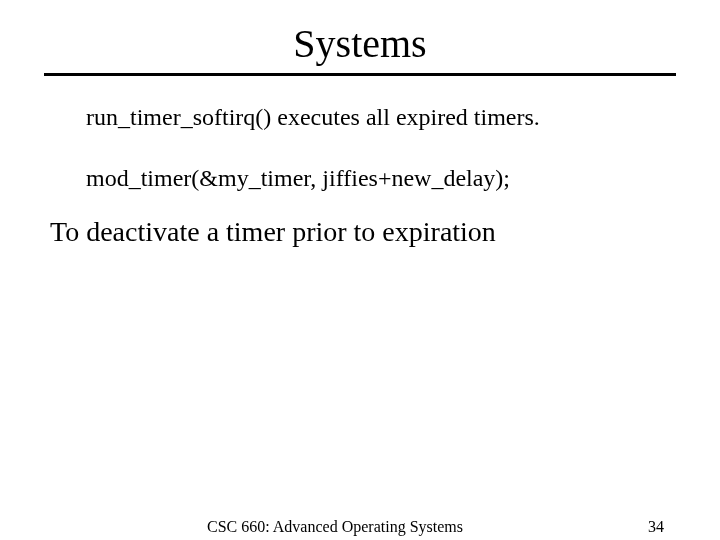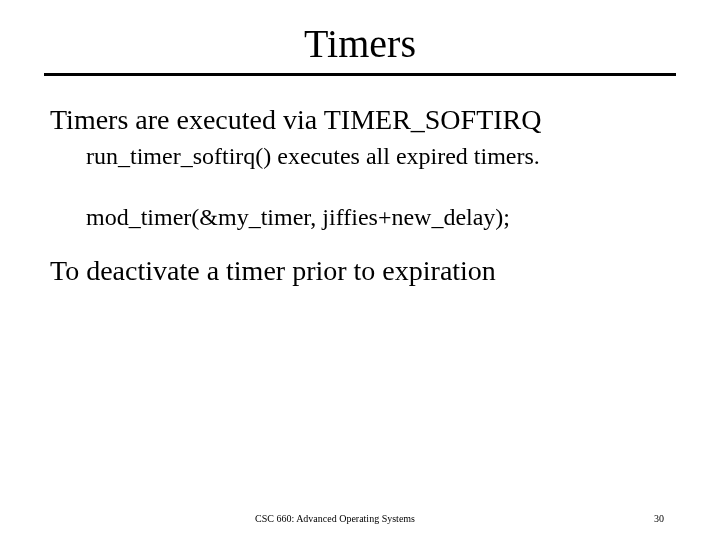--- a/index.html
+++ b/index.html
@@ -40,56 +40,55 @@
   .code {
     font-size: 24px;
     margin: 0 0 30px 36px;
     line-height: 1.3;
   }
   .code.tight {
     margin-bottom: 20px;
   }
   .footer {
     position: absolute;
-    bottom: 36px;
+    bottom: 24px;
     left: 0;
     width: 100%;
     box-sizing: border-box;
     padding: 0 56px;
-    font-size: 10px;
+    font-size: 16px;
     display: flex;
     justify-content: space-between;
     align-items: flex-end;
   }
   .footer-left {
     flex: 1;
     text-align: center;
   }
   .footer-right {
     width: 50px;
     text-align: right;
   }
 </style>
 </head>
 <body>
 
 <div class="slide">
 
-  <div class="title">Timers</div>
+  <div class="title">Systems</div>
   <hr class="rule">
 
   <div class="body">
 
-    <p class="lead">Timers are executed via TIMER_SOFTIRQ</p>
     <p class="code">run_timer_softirq() executes all expired timers.</p>
 
     <p class="code tight">mod_timer(&amp;my_timer, jiffies+new_delay);</p>
 
     <p class="lead">To deactivate a timer prior to expiration</p>
 
   </div>
 
   <div class="footer">
     <div class="footer-left">CSC 660: Advanced Operating Systems</div>
-    <div class="footer-right">30</div>
+    <div class="footer-right">34</div>
   </div>
 
 </div>
 
 </body></html>

